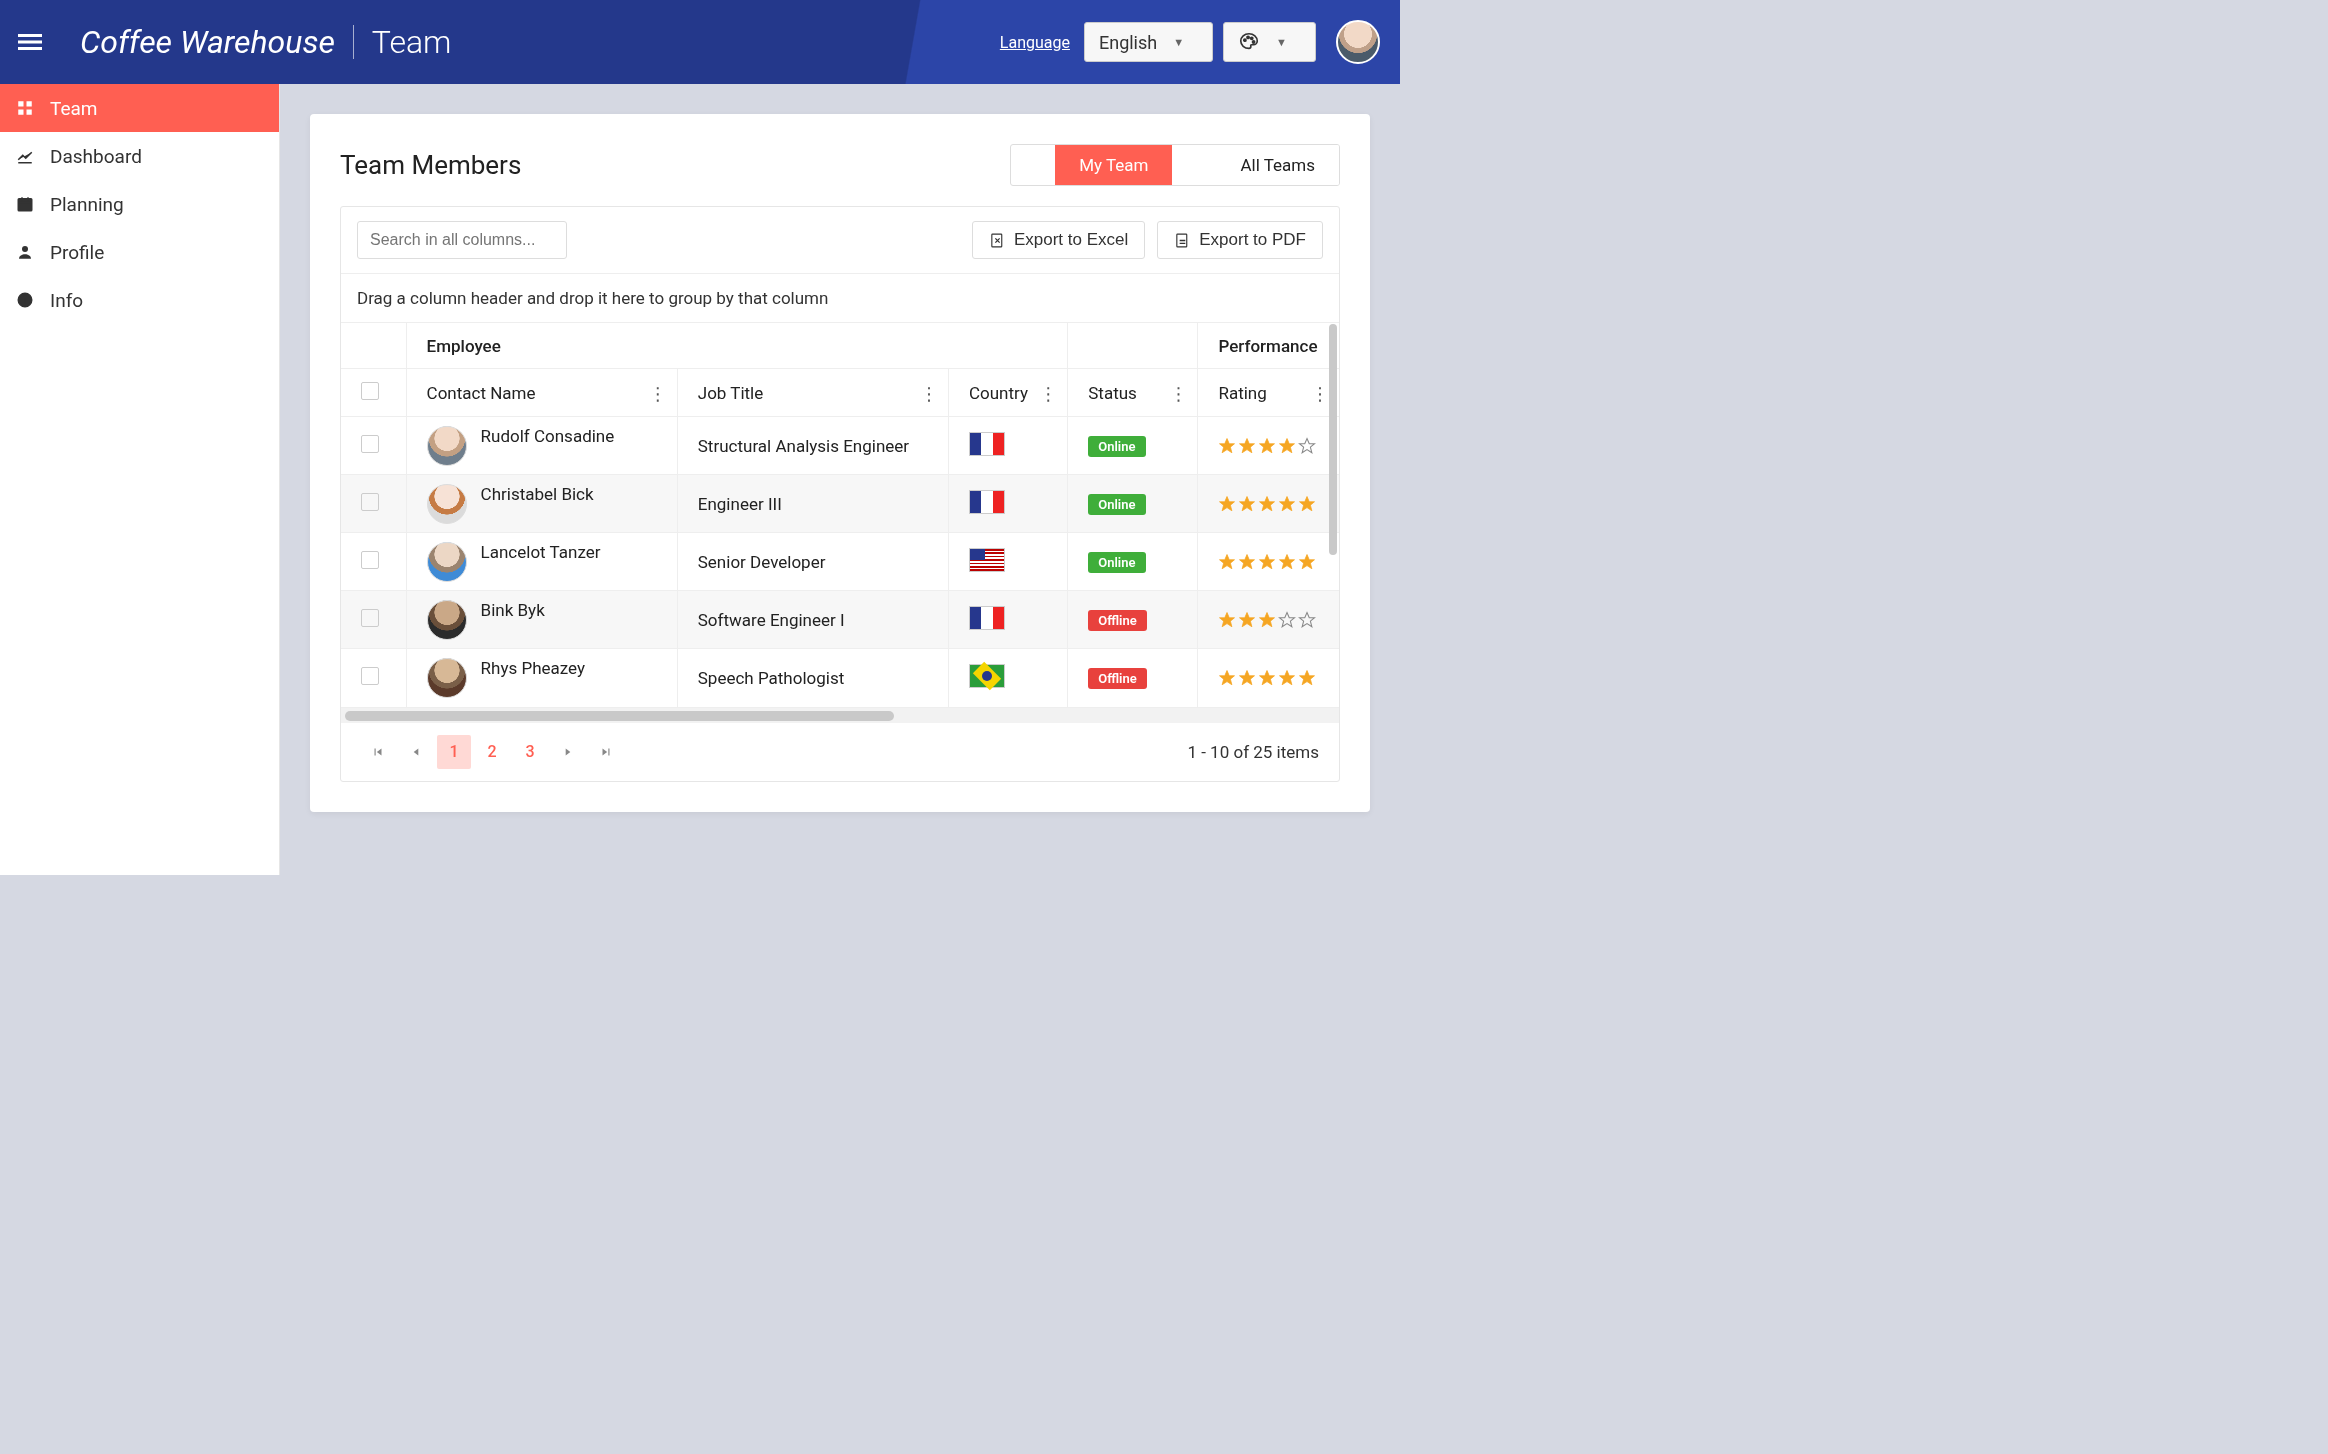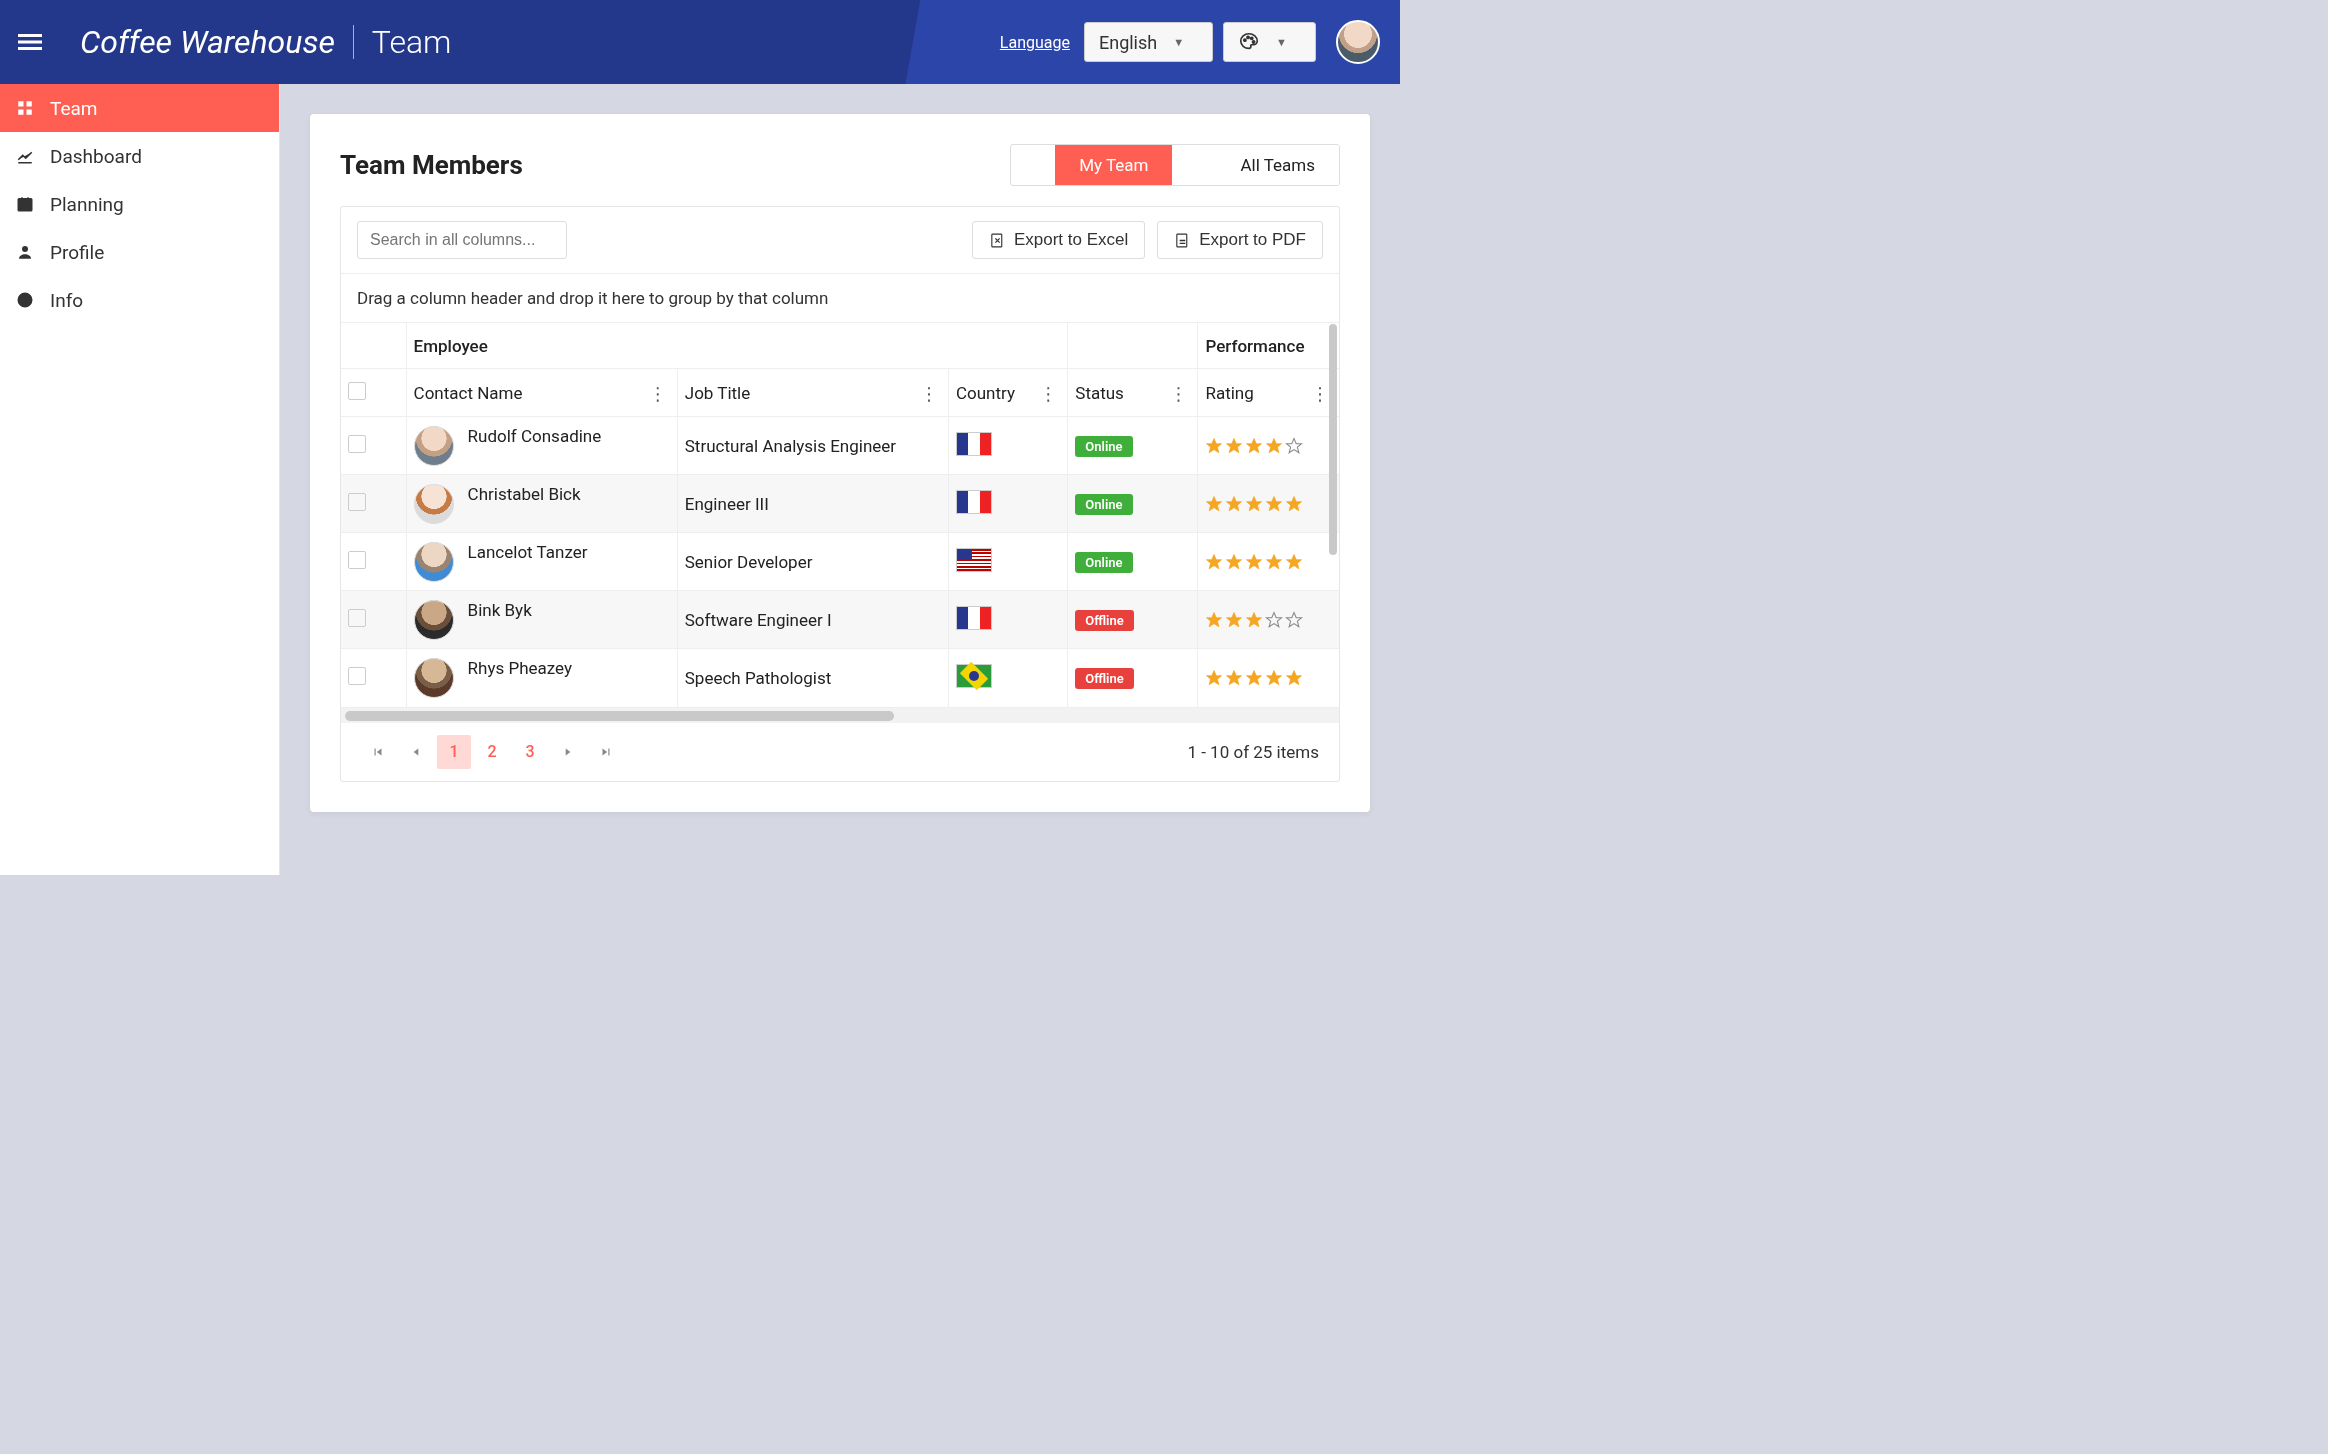--- a/index.html
+++ b/index.html
@@ -86,21 +86,21 @@
     flex:1; padding:30px; overflow:auto;
   }
   .card {
     background:#fff; border-radius:4px;
     box-shadow:0 2px 6px rgba(0,0,0,0.06);
     padding:30px 30px 30px 30px;
   }
   .card-head {
     display:flex; align-items:center; margin-bottom:20px;
   }
-  .card-title { font-size:26px; font-weight:700; }
+  .card-title { font-size:26px; font-weight:400; }
   .tabs { margin-left:auto; display:flex; border:1px solid #ddd; border-radius:3px; overflow:hidden; }
   .tab {
     padding:10px 24px; font-size:17px; cursor:pointer; background:#fff;margin-left:44px;
   }
   .tab.active { background:#ff5f52; color:#fff; }
 
   .grid-wrap {
     border:1px solid #e6e6e6; border-radius:3px;
   }
   .toolbar {
@@ -119,21 +119,21 @@
   .tbtn svg { width:17px; height:17px; fill:none; stroke:#333; stroke-width:1.6; }
 
   .group-hint {
     padding:14px 16px; font-size:17px; color:#333;
     border-top:1px solid #eee;
   }
 
   
   table.grid { width:100%; border-collapse:collapse; table-layout:fixed; }
   .grid th, .grid td {
-    text-align:left; padding:0 7px;
+    text-align:left; padding:0 20px;
     border-top:1px solid #eee; border-right:1px solid #eee;
   }
   .grid th:last-child, .grid td:last-child { border-right:none; }
   .grid thead tr:first-child th { height:46px; font-weight:500; font-size:17px; background:#fff; }
   .grid thead tr:nth-child(2) th { height:48px; font-weight:400; font-size:17px; background:#fff; position:relative; }
   .grid tbody td { height:58px; font-size:17px; }
   .grid tbody tr:nth-child(even) td { background:#f7f7f7; }
 
   .colmenu {
     position:absolute; right:10px; top:50%; transform:translateY(-50%);

